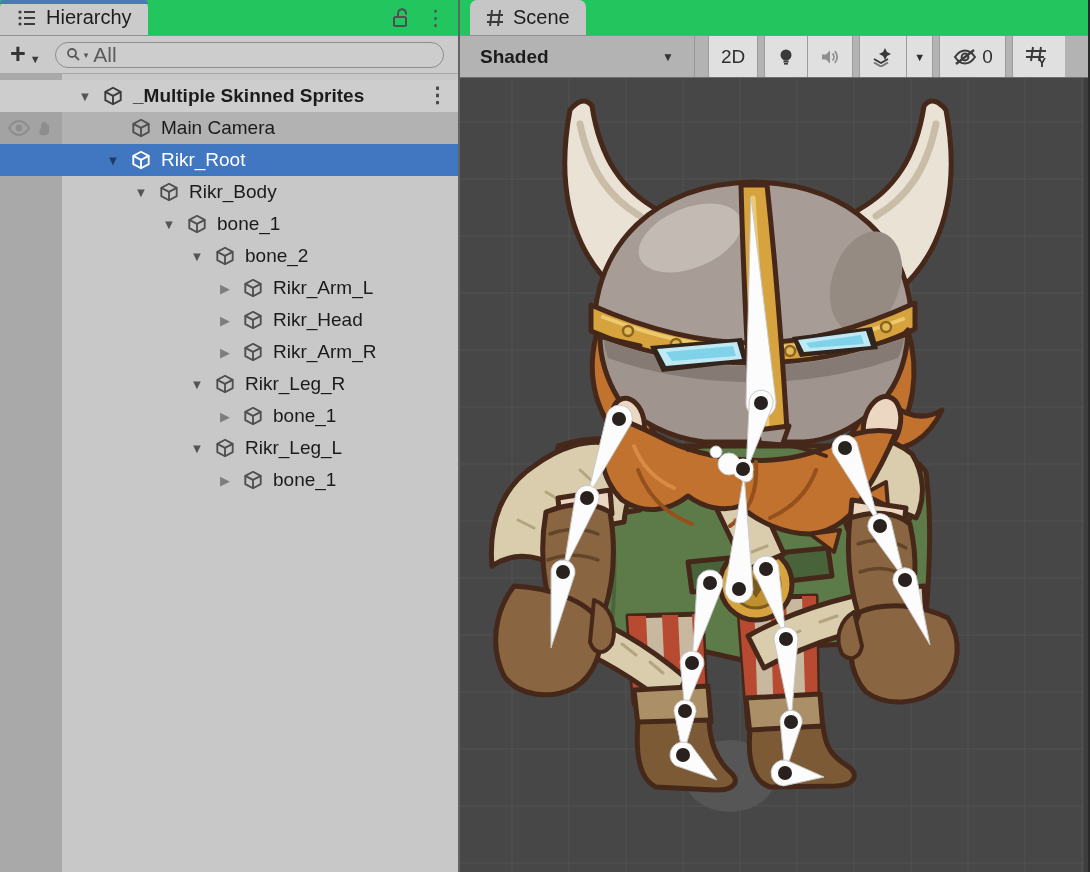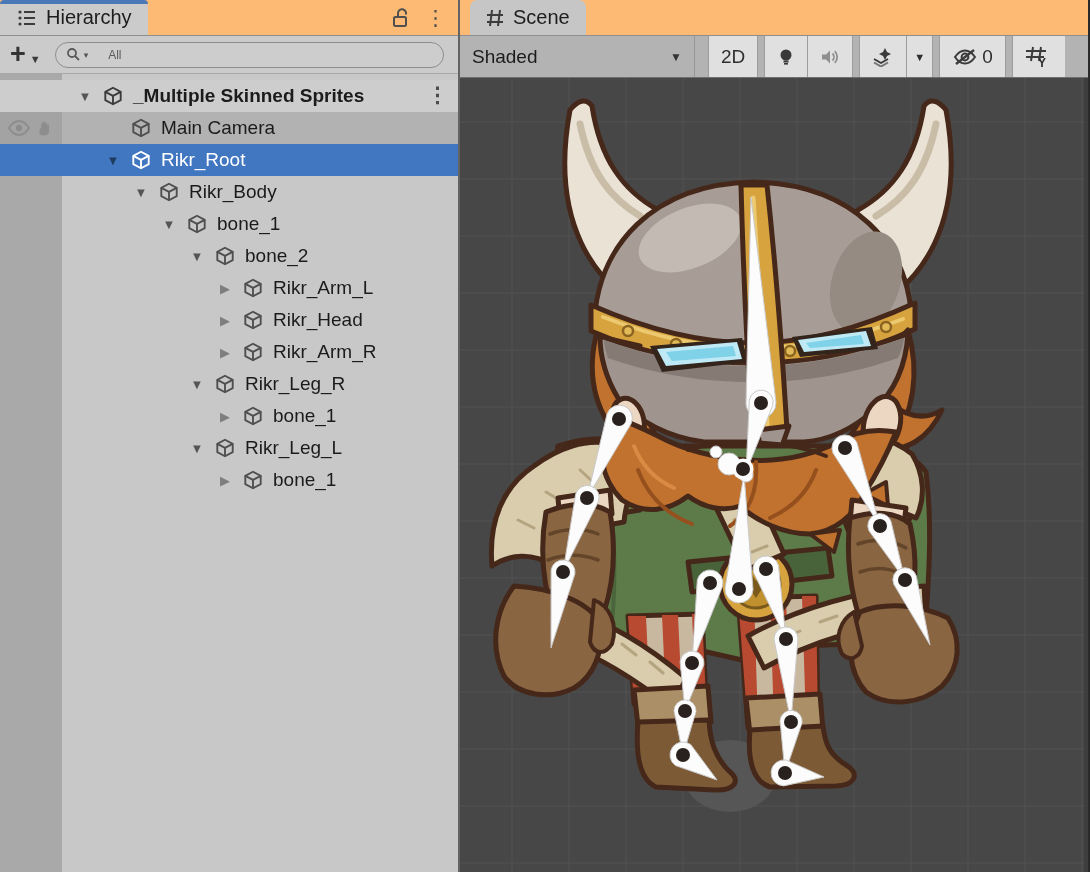--- a/index.html
+++ b/index.html
@@ -5,44 +5,43 @@
   html,body{margin:0;padding:0;background:#2a2a2a;}
   *{box-sizing:border-box;}
   .app{
     width:1090px;height:872px;display:flex;overflow:hidden;
     font-family:"Liberation Sans",sans-serif;
     -webkit-font-smoothing:antialiased;
     user-select:none;
   }
   
   .panel-hierarchy{width:460px;flex:none;display:flex;flex-direction:column;border-right:2px solid #636363;background:#c8c8c8;}
-  .tabbar{height:36px;flex:none;background:#fdba74;display:flex;align-items:stretch;border-bottom:1px solid #8f8f8f;gap:26px;}
+  .tabbar{height:36px;flex:none;background:#22c55e;display:flex;align-items:stretch;border-bottom:1px solid #8f8f8f;gap:26px;}
   .tab{
     background:#cbcbcb;border-radius:7px 7px 0 0;display:flex;align-items:center;gap:8px;
     padding:0 16px;font-size:20px;color:#1d1d1d;position:relative;margin-right:1px;
   }
   .tab.focused::before{
     content:"";position:absolute;top:0;left:0;right:0;height:4px;
     background:var(--tab-accent,#4b79b7);border-radius:7px 7px 0 0;
   }
   .tab.scene-tab{background:#c6c6c6;}
   .tabbar-actions{margin-left:auto;display:flex;align-items:center;gap:14px;padding-right:12px;color:#4f4f4f;}
   .kebab{font-size:21px;line-height:1;color:#4a4a4a;cursor:pointer;}
   .toolrow{height:38px;flex:none;background:#cbcbcb;display:flex;align-items:center;padding:0 10px;border-bottom:1px solid #a8a8a8;}
   .plus-btn{display:flex;align-items:baseline;color:#343434;cursor:pointer;}
   .plus-btn .plus{font-size:27px;font-weight:bold;line-height:1;}
   .plus-btn .dn{font-size:11px;margin-left:4px;color:#3c3c3c;}
   .searchbox{
     flex:1;height:26px;margin-left:14px;margin-right:4px;border:1px solid #8d8d8d;border-radius:13px;
     background:#cdcdcd;display:flex;align-items:center;padding:0 10px;gap:3px;
   }
   .searchbox input{
-    border:none;outline:none;background:transparent;flex:1;font-size:12px;color:#b91c1c;
+    border:none;outline:none;background:transparent;flex:1;font-size:21px;color:#b91c1c;
     font-family:"Liberation Sans",sans-serif;
-    margin-left:15px;
   }
   .searchbox input::placeholder{color:#5c5c5c;opacity:1;}
   .search-dn{font-size:9px;color:#555;}
   
   .tree{flex:1;position:relative;padding-top:6px;
     background:linear-gradient(90deg,#a9a9a9 0,#a9a9a9 62px,#c8c8c8 62px);}
   .row{height:32px;display:flex;align-items:center;position:relative;font-size:19px;color:#1b1b1b;cursor:default;}
   .gcell{width:62px;flex:none;height:100%;display:flex;align-items:center;justify-content:center;gap:6px;}
   .row.hovered{background:#b2b2b2;}
   .row.hovered .gcell{background:#a3a3a3;color:#8d8d8d;}
@@ -58,21 +57,21 @@
   .lbl{margin-left:7px;white-space:nowrap;}
   .row .kebab{position:absolute;right:10px;top:4px;}
   
   .panel-scene{width:628px;flex:none;display:flex;flex-direction:column;background:#474747;}
   .scene-toolbar{
     height:42px;flex:none;background:#b3b3b3;display:flex;align-items:stretch;
     border-bottom:1px solid #6f6f6f;overflow:hidden;
   }
   .shaded-dd{
     width:234px;flex:none;display:flex;align-items:center;justify-content:space-between;
-    padding:0 12px;font-size:19px;color:#1c1c1c;cursor:pointer;
+    padding:0 20px;font-size:19px;color:#1c1c1c;cursor:pointer;font-weight:bold;
   }
   .shaded-dd .dn{font-size:12px;color:#333;}
   .tb-gap{width:8px;flex:none;border-left:1px solid #979797;}
   .tb-group{display:flex;align-items:stretch;margin-left:6px;}
   .tb-btn{
     background:#e0e0e0;display:flex;align-items:center;justify-content:center;gap:4px;
     padding:11px 12px;font-size:19px;color:#2e2e2e;border:1px solid #9d9d9d;border-width:0 1px 0 1px;cursor:pointer;
   }
   .tb-btn + .tb-btn{border-left:none;}
   .tb-btn.narrow{padding:0 7px;}

